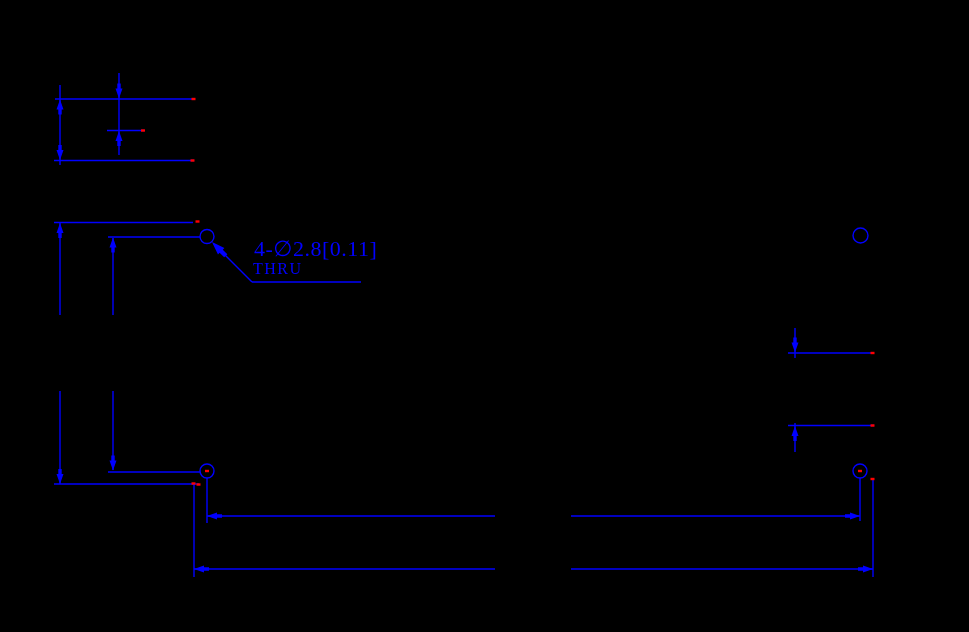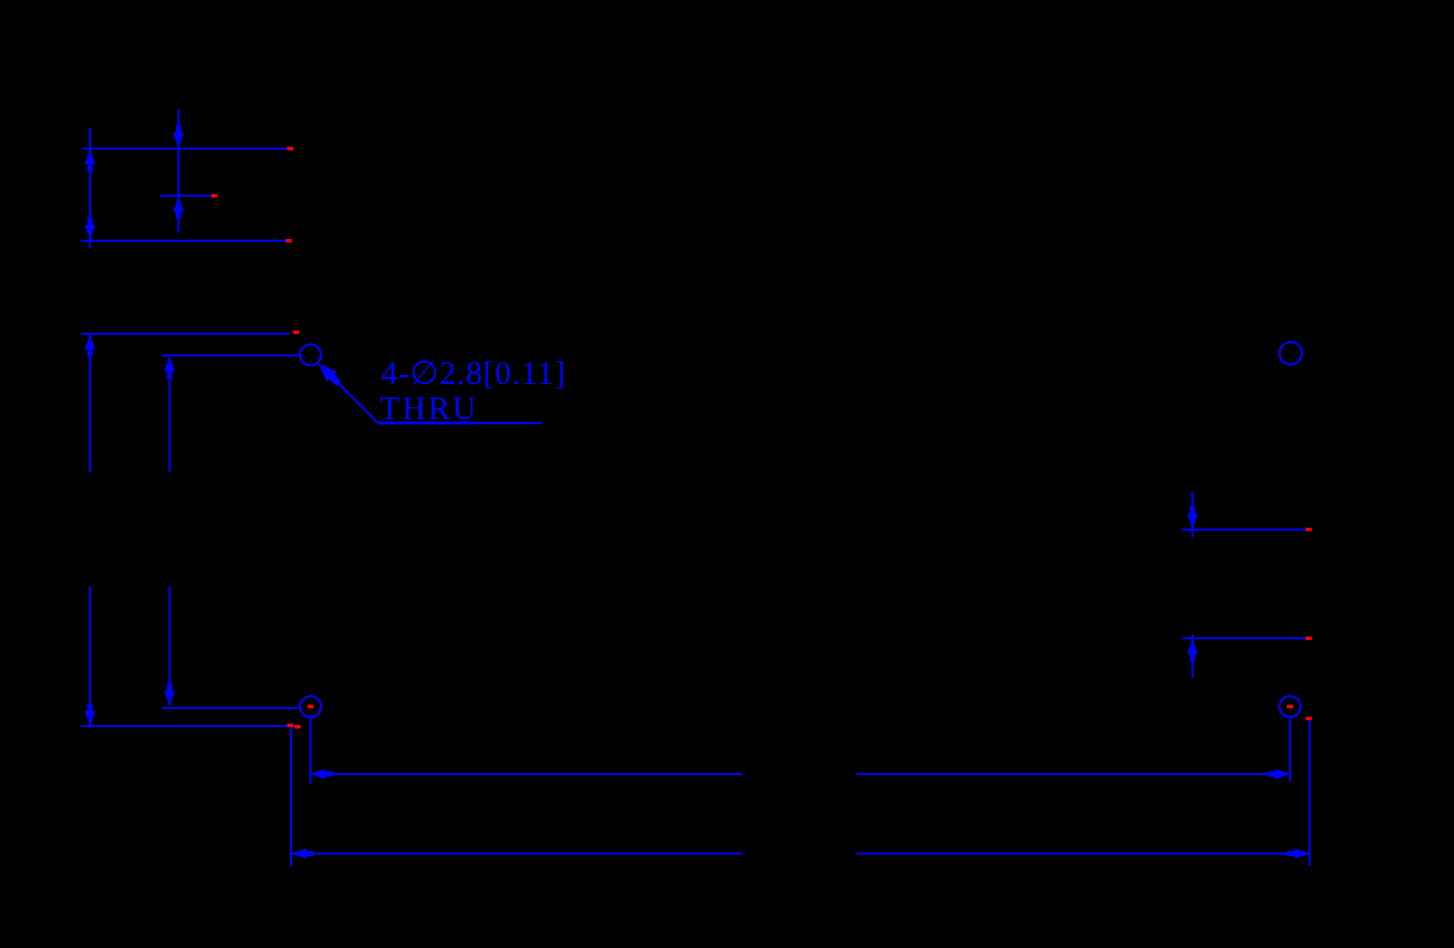--- a/index.html
+++ b/index.html
@@ -30,23 +30,22 @@
   }
   .callout-l1 {
     left: 254px;
     top: 238px;
     font-size: 22px;
     letter-spacing: 0.5px;
   }
   .callout-l2 {
     left: 253px;
     top: 261px;
-    font-size: 22px;
+    font-size: 16px;
     letter-spacing: 1.5px;
-    text-decoration: underline;
   }
 </style>
 </head>
 <body>
 
 <div class="stage">
   <svg id="cad-svg" width="969" height="632" viewBox="0 0 969 632" xmlns="http://www.w3.org/2000/svg">
       <rect x="0" y="0" width="969" height="632" fill="#000000"></rect>
       <line x1="55" y1="99" x2="195" y2="99" stroke="#0000ff" stroke-width="1.4"></line>
       <line x1="54" y1="160.5" x2="194" y2="160.5" stroke="#0000ff" stroke-width="1.4"></line>

